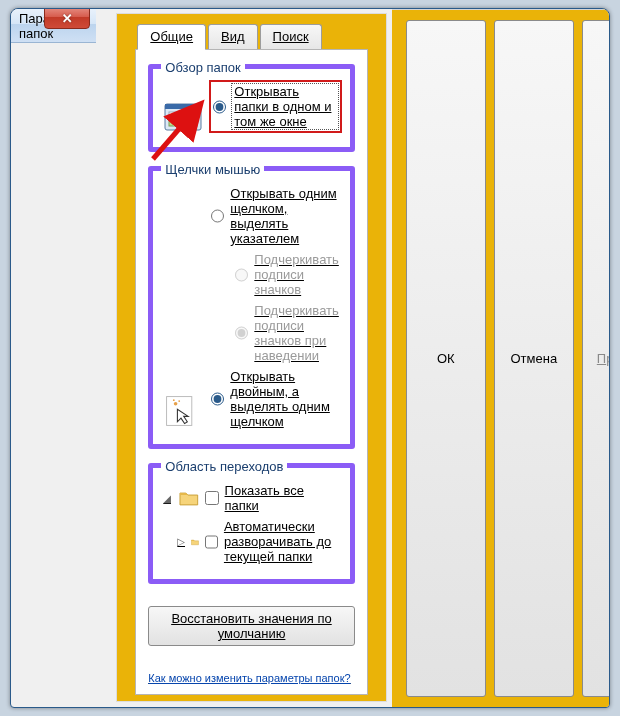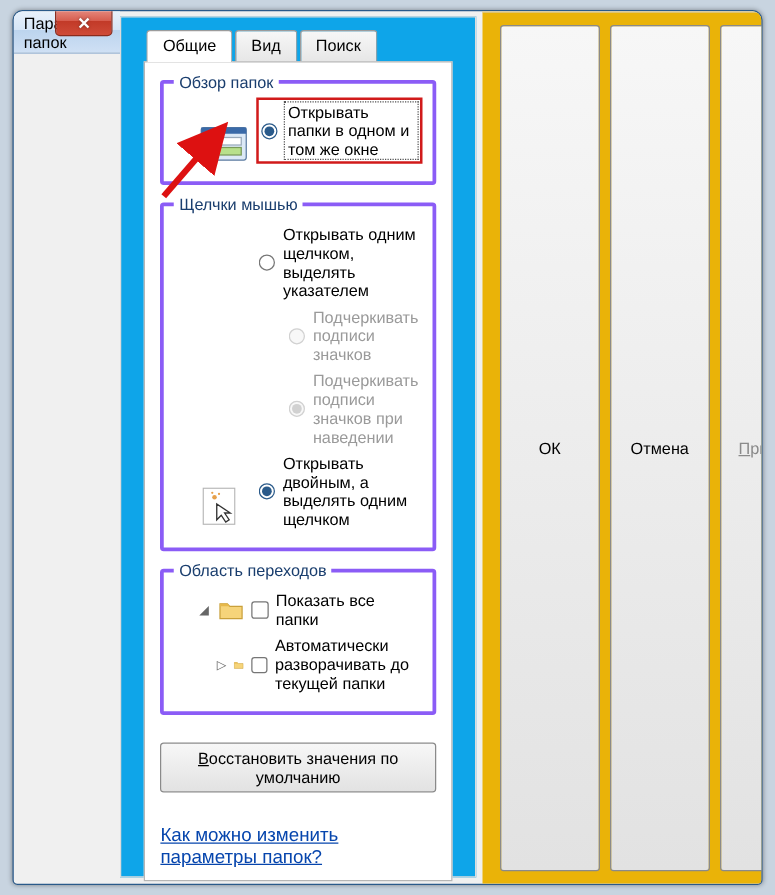--- a/index.html
+++ b/index.html
@@ -53,26 +53,27 @@
     font-size: 13px;
     display: flex;
     align-items: center;
     justify-content: center;
     cursor: pointer;
     text-shadow: 0 0 2px rgba(0,0,0,.5);
   }
   .body {
     flex: 1;
     padding: 10px 18px 8px 18px;
-    background: #0ea5e9;
-    margin: 4px 5px 5px 0;
+    background: #eab308;
+    margin: 4px 5px 5px 20px;
     border: 1px solid #dcdcdc;
     display: flex;
     flex-direction: column;
     position: relative;
+    text-decoration: underline;
   }
   
   .tabstrip {
     display: flex;
     gap: 2px;
     margin-bottom: -1px;
     padding-left: 2px;
   }
   .tab {
     padding: 4px 12px 5px 12px;
@@ -92,23 +93,23 @@
   .tab-panel {
     border: 1px solid #b5b5b5;
     padding: 14px 12px 10px 12px;
     flex: 1;
     display: flex;
     flex-direction: column;
     background: #fff;
   }
   
   .groupbox {
-    border: 3px solid #8b5cf6;
+    border: 5px solid #8b5cf6;
     border-radius: 3px;
-    padding: 12px 10px 12px 28px;
+    padding: 12px 10px 12px 10px;
     margin-bottom: 14px;
     position: relative;
   }
   .groupbox-title {
     position: absolute;
     top: -9px;
     left: 8px;
     background: #fff;
     padding: 0 4px;
     color: #1a3e6e;
@@ -180,21 +181,21 @@
     background: linear-gradient(to bottom,#f7f7f7,#e2e2e2);
     border-radius: 3px;
     cursor: pointer;
     min-width: 80px;
   }
   .btn:disabled { color:#8a8a8a; cursor:default;}
   .spacer { flex:1; }
   .help-link {
     color: #0645ad;
     text-decoration: underline;
-    font-size: 15px;
+    font-size: 11px;
     cursor: pointer;
     margin-top: 20px;
   }
   .button-row {
     display: flex;
     justify-content: flex-end;
     gap: 8px;
     padding: 10px 14px;
     background: #eab308;
     border-top: 1px solid #d6d6d6;

